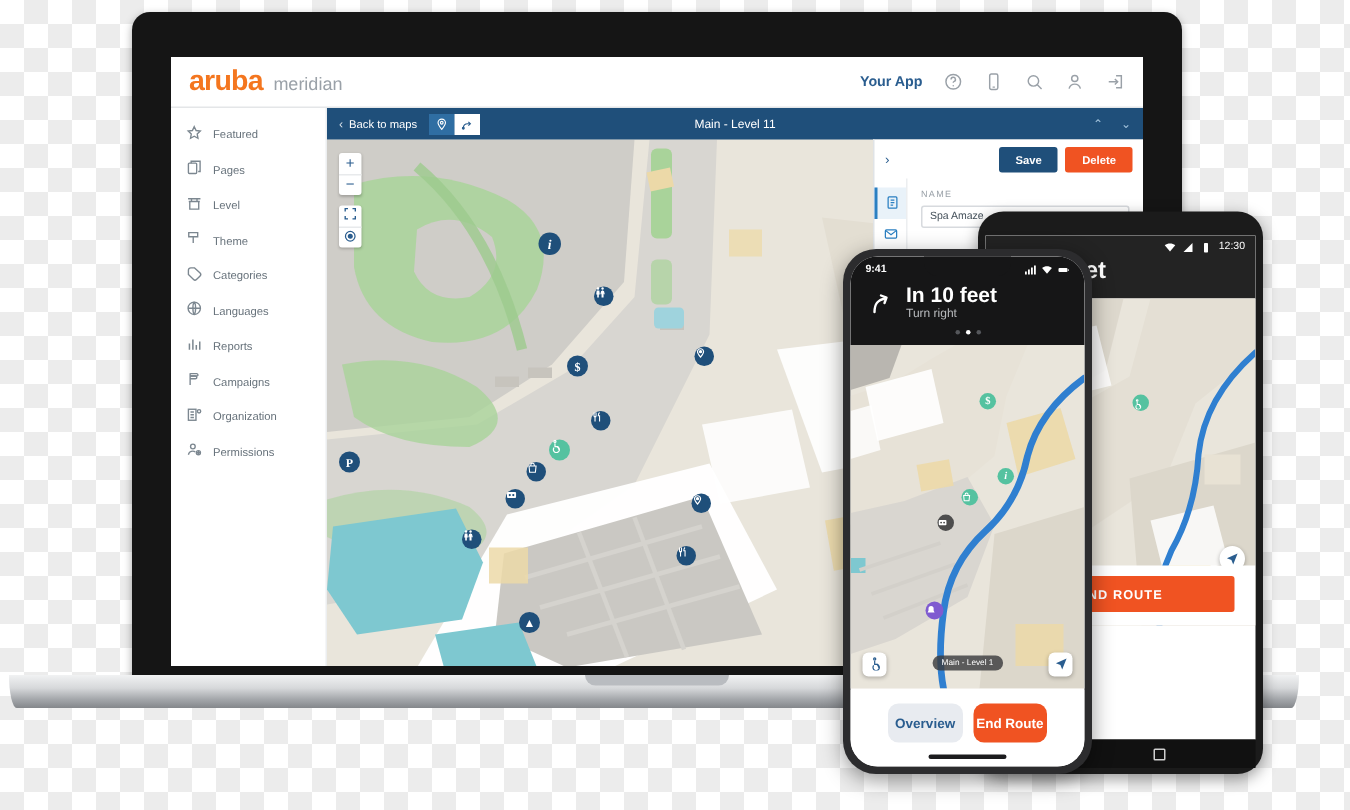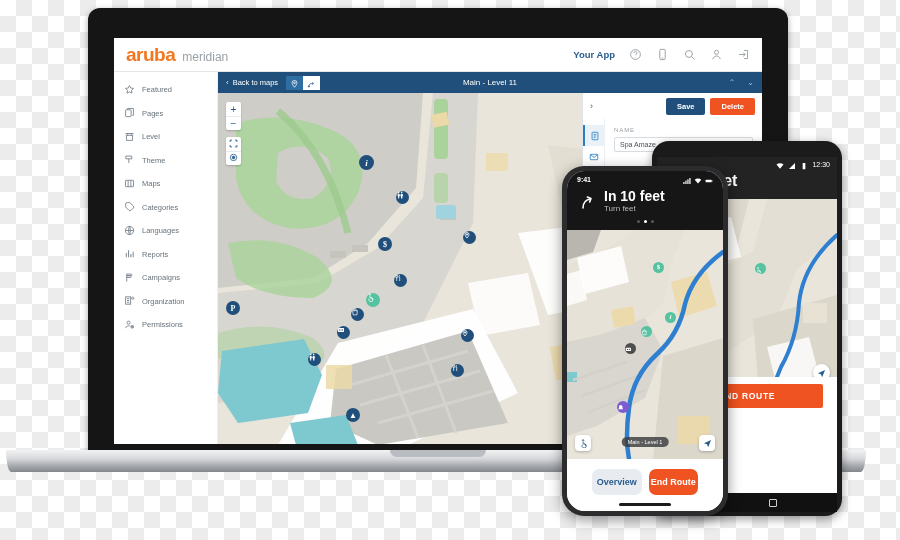--- a/index.html
+++ b/index.html
@@ -241,27 +241,20 @@
           </div>
           <div class="nav-item">
             <span><svg class="nav-icon" viewBox="0 0 24 24" fill="none" stroke="currentColor" stroke-width="2">
                   <path d="M4 4.5h13v6H4z"></path>
                   <path d="M10.5 10.5v9"></path>
                 </svg></span>
             <span class="nav-label">Theme</span>
           </div>
           <div class="nav-item">
             <span><svg class="nav-icon" viewBox="0 0 24 24" fill="none" stroke="currentColor" stroke-width="2">
-                  <rect x="3.2" y="5" width="17.6" height="14" rx="1.2"></rect>
-                  <path d="M9 5v14M15 5v14"></path>
-                </svg></span>
-            <span class="nav-label">Maps</span>
-          </div>
-          <div class="nav-item">
-            <span><svg class="nav-icon" viewBox="0 0 24 24" fill="none" stroke="currentColor" stroke-width="2">
                   <path d="M12.5 3.5 20.5 11a3 3 0 0 1 0 4.2l-5.3 5.3a3 3 0 0 1-4.2 0L3.5 13v-6a3.5 3.5 0 0 1 3.5-3.5z"></path>
                 </svg></span>
             <span class="nav-label">Categories</span>
           </div>
           <div class="nav-item">
             <span><svg class="nav-icon" viewBox="0 0 24 24" fill="none" stroke="currentColor" stroke-width="2">
                   <circle cx="12" cy="12" r="9"></circle>
                   <path d="M3 12h18"></path>
                   <path d="M12 3c2.6 3 2.6 15 0 18M12 3c-2.6 3-2.6 15 0 18"></path>
                 </svg></span>
@@ -618,21 +611,21 @@
       </div>
     </div>
     <div class="ip-banner">
       <div class="ip-brow">
         <span class="ip-arrow"><svg viewBox="0 0 24 24" fill="none" stroke="currentColor" stroke-width="2.4" stroke-linecap="round" stroke-linejoin="round">
               <path d="M6 21c0-8 3-12 10.5-13.5"></path>
               <path d="M12.5 4.5 18 6.6 16 12"></path>
             </svg></span>
         <div>
           <div class="ip-b1">In 10 feet</div>
-          <div class="ip-b2">Turn feet</div>
+          <div class="ip-b2">Turn right</div>
         </div>
       </div>
       <div class="ip-dots">
         <span class="dot"></span>
         <span class="dot on"></span>
         <span class="dot"></span>
       </div>
     </div>
     <div class="ip-map">
       <svg width="156" height="229" viewBox="0 0 156 229">

